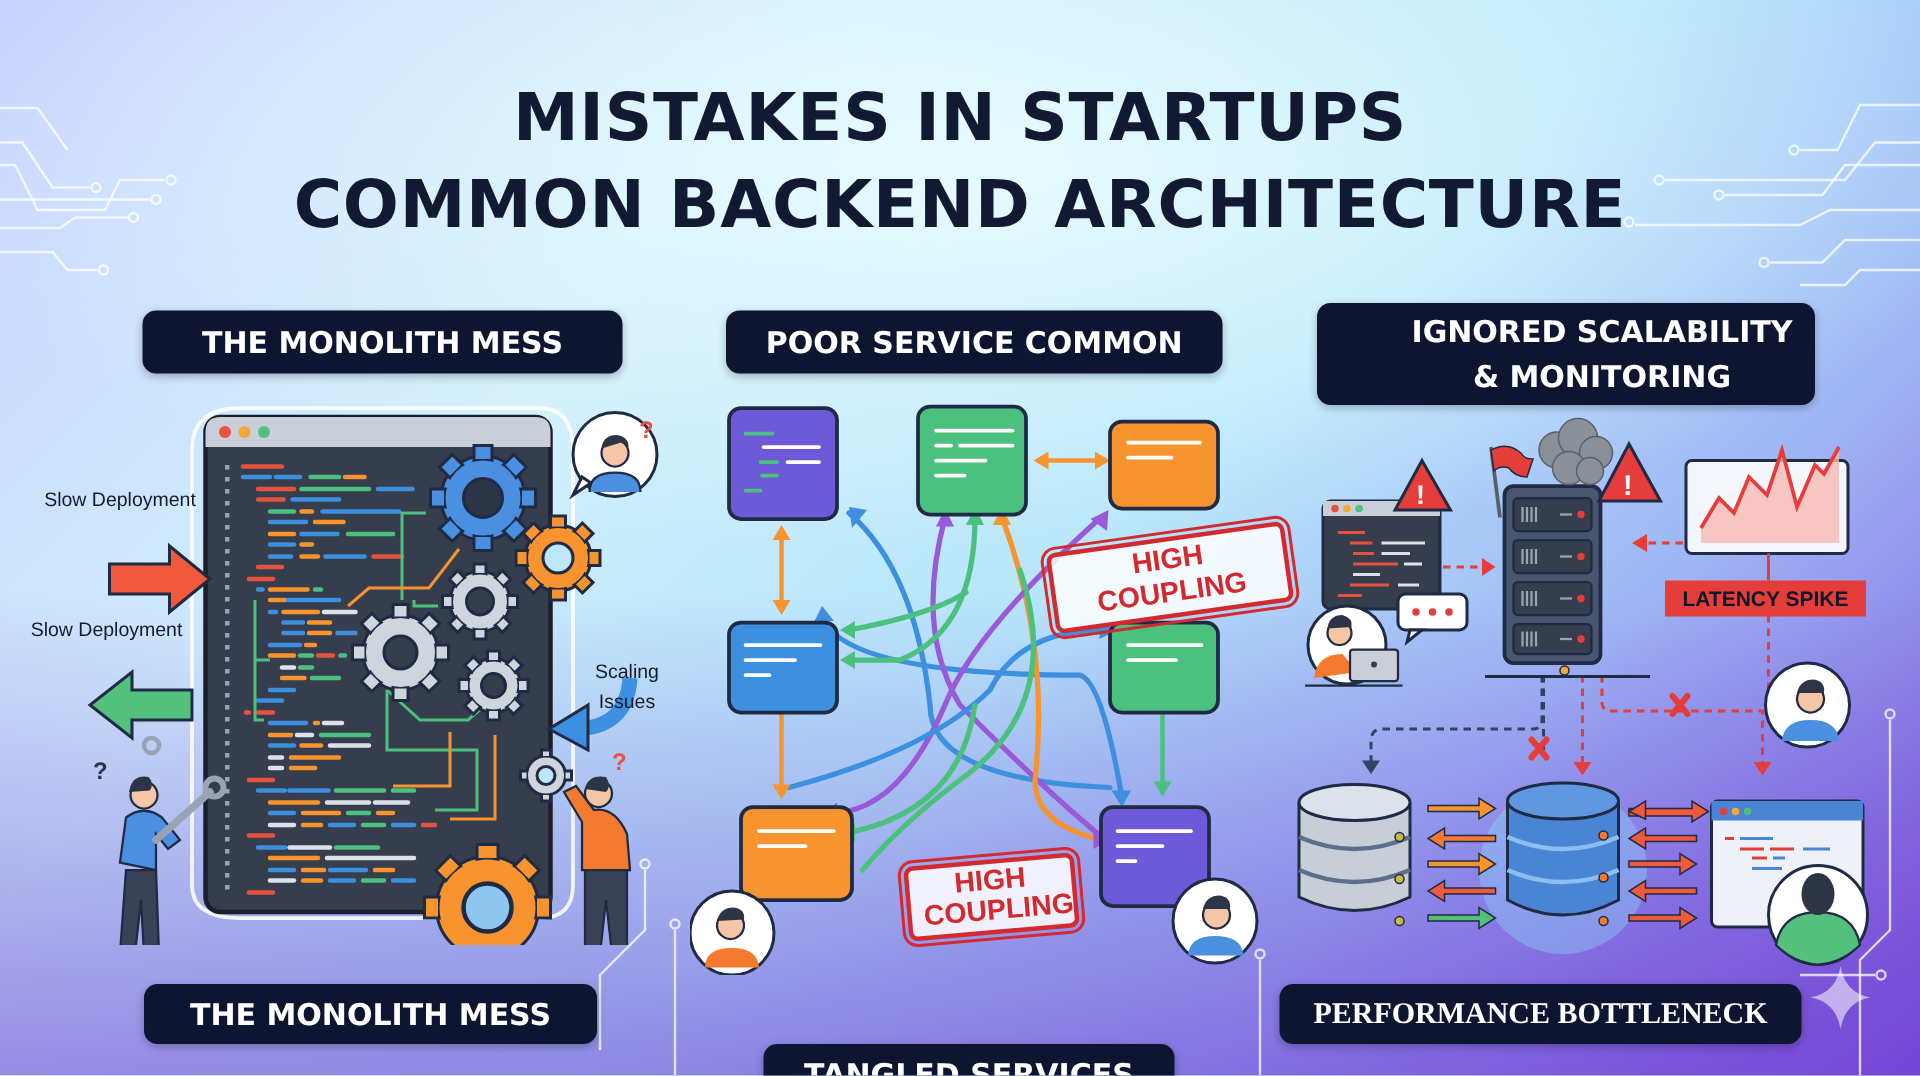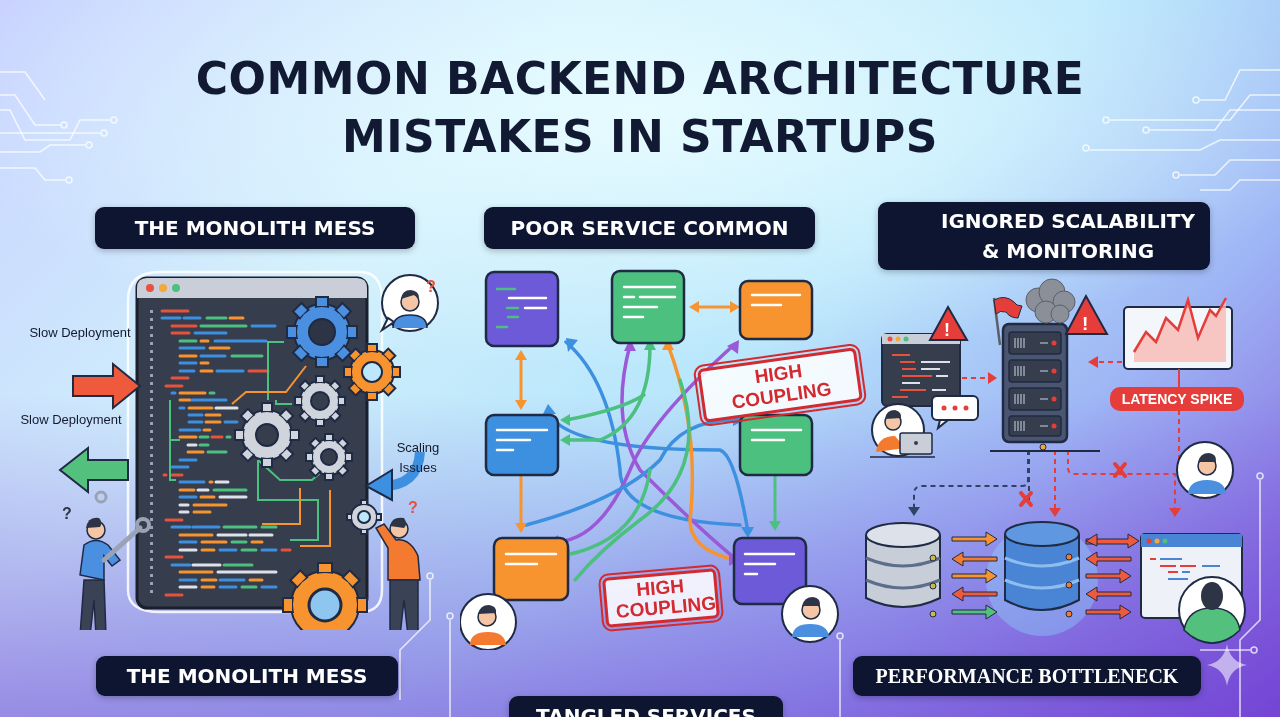--- a/index.html
+++ b/index.html
@@ -32,21 +32,21 @@
     position: absolute; font-family: "Liberation Sans", sans-serif; font-size: 13px;
     color: #141a2c; text-align: center; line-height: 20px;
   }
   .stamp {
     position: absolute; border: 3px solid #d22a2f; color: #d22a2f; border-radius: 6px;
     font-family: "Liberation Sans", sans-serif; font-weight: bold; background: rgba(255,255,255,0.85);
     text-align: center; padding: 2px 8px; outline: 2px solid #d22a2f; outline-offset: 2px;
   }
   .latency {
     position: absolute; left: 1110px; top: 387px; width: 134px; height: 24px;
-    background: #e43d3a; color: #ffffff; border-radius: 10px; font-weight: bold;
+    background: #e43d3a; color: #0f172a; border-radius: 0; font-weight: bold;
     font-family: "Liberation Sans", sans-serif; font-size: 14px; text-align: center; line-height: 24px;
   }
   svg text { font-family: "Liberation Sans", sans-serif; }
 </style>
 </head>
 <body>
 
 <div class="bg-bottom"></div>
 
 <svg class="circuit" viewBox="0 0 1280 717">
@@ -80,22 +80,22 @@
     <path d="M450 717 V620"></path>
       <circle cx="450" cy="616" r="3"></circle>
     <path d="M1260 480 V620 L1240 640 V717"></path>
       <circle cx="1260" cy="476" r="3"></circle>
     <path d="M1200 650 H1250"></path>
       <circle cx="1254" cy="650" r="3"></circle>
   </g>
 </svg>
 
 <div class="title">
+  <div>MISTAKES IN STARTUPS</div>
   <div>COMMON BACKEND ARCHITECTURE</div>
-  <div>MISTAKES IN STARTUPS</div>
 </div>
 
 <div class="pill" style="left:95px;top:207px;width:320px;height:42px;">THE MONOLITH MESS</div>
 
 <svg style="position:absolute;left:0;top:250px;" width="460" height="380" viewBox="0 250 460 380">
 
   <path d="M128 300 Q128 272 160 272 H360 Q382 272 382 300 V590 Q382 612 360 612 H160 Q128 612 128 590 Z" fill="none" stroke="#ffffff" stroke-width="2.5" stroke-opacity="0.85"></path>
 
   <g>
     <rect x="137" y="278" width="230" height="330" rx="10" fill="#363d4d" stroke="#1a1f2b" stroke-width="3"></rect>

